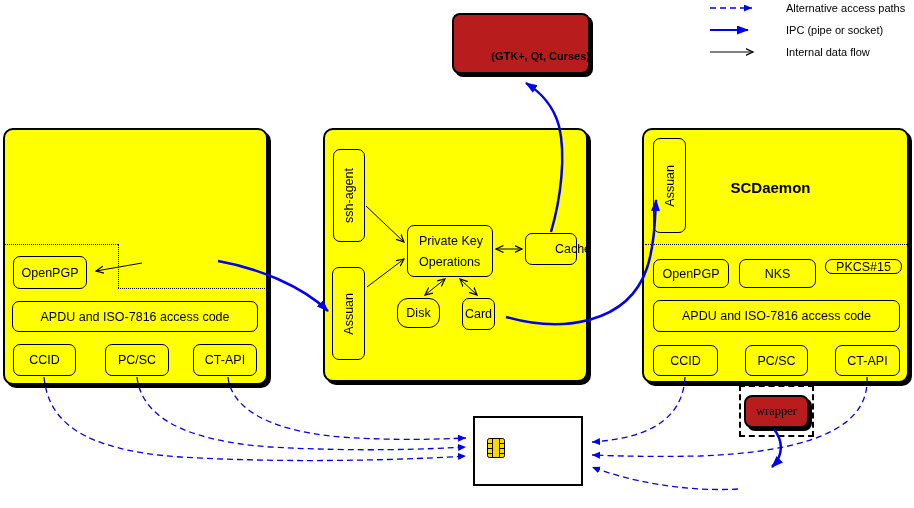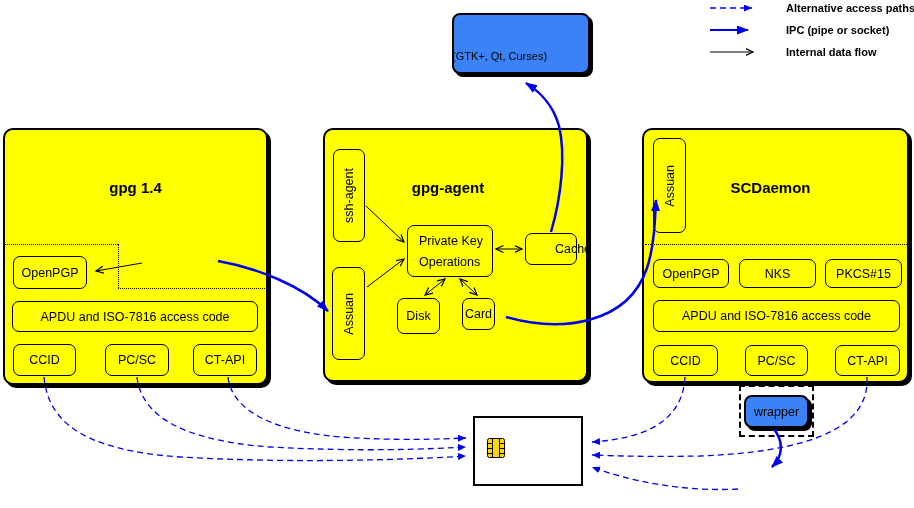--- a/index.html
+++ b/index.html
@@ -1,54 +1,52 @@
 <!DOCTYPE html>
 <html><head>
 <meta charset="utf-8">
 <style>
   html,body { margin:0; padding:0; background:#fff; }
   #canvas { position:relative; width:914px; height:508px; background:#fff;
             font-family:"Liberation Sans", sans-serif; color:#000; overflow:hidden; }
 
   .bigbox { position:absolute; background:#ffff00; border:2px solid #000;
             border-radius:10px; box-shadow:3px 3px 0 #000; box-sizing:border-box; }
-  .heavy  { position:absolute; background:#3b82f6; border:2px solid #000;
+  .heavy  { position:absolute; background:#b91c1c; border:2px solid #000;
             border-radius:8px; box-shadow:3px 3px 0 #000; box-sizing:border-box;
-            display:flex; align-items:center; justify-content:center; font-size:12.5px; }
+            display:flex; align-items:center; justify-content:center; font-size:12.5px;font-family:Liberation Serif, serif; }
   .module { position:absolute; border:1px solid #000; border-radius:7px;
             display:flex; align-items:center; justify-content:center;
             font-size:12.5px; box-sizing:border-box; background:transparent; }
   .vbox   { }
   .vtext  { writing-mode:vertical-rl; transform:rotate(180deg); font-size:12.5px; }
   .pko    { flex-direction:column; align-items:flex-start; justify-content:center;
             padding-left:11px; gap:7px; }
   .title  { position:absolute; font-weight:bold; font-size:15px; text-align:center; }
-  .sub    { position:absolute; font-size:11px; text-align:left; }
+  .sub    { position:absolute; font-size:11px; text-align:right;font-weight:bold; }
   .dotted-h { position:absolute; border-top:1px dotted #000; height:0; }
   .dotted-v { position:absolute; border-left:1px dotted #000; width:0; }
   .dashed-rect { position:absolute; border:2px dashed #000; box-sizing:border-box; }
-  .legend-label { position:absolute; font-size:11px; line-height:14px; height:14px; white-space:nowrap;font-weight:bold; }
+  .legend-label { position:absolute; font-size:11px; line-height:14px; height:14px; white-space:nowrap; }
   .card-body { position:absolute; background:#fff; border:2px solid #000; box-sizing:border-box; }
   .chip { position:absolute; }
   svg.overlay { position:absolute; left:0; top:0; pointer-events:none; z-index:10; }
 </style>
 </head>
 <body>
 
 <div id="canvas">
 
   <div class="bigbox" style="left:3px; top:128px; width:265px; height:257px;"></div>
   <div class="bigbox" style="left:323px; top:128px; width:265px; height:254px;"></div>
   <div class="bigbox" style="left:642px; top:128px; width:267px; height:255px;"></div>
 
   <div class="heavy" style="left:452px; top:13px; width:138px; height:61px;"></div>
   <div class="sub" style="left:452px; top:50px; width:138px;">(GTK+, Qt, Curses)</div>
 
-  <div class="title" style="left:3px; top:179px; width:265px;">gpg 1.4</div>
-  <div class="title" style="left:328px; top:179px; width:240px;">gpg-agent</div>
   <div class="title" style="left:642px; top:179px; width:257px;">SCDaemon</div>
 
   <div class="dotted-h" style="left:4px; top:244px; width:114px;"></div>
   <div class="dotted-v" style="left:118px; top:244px; height:44px;"></div>
   <div class="dotted-h" style="left:118px; top:288px; width:149px;"></div>
   <div class="dotted-h" style="left:645px; top:244px; width:262px;"></div>
 
   <div class="module" style="left:13px; top:256px; width:74px; height:33px;">OpenPGP</div>
   <div class="module" style="left:12px; top:301px; width:246px; height:31px;">APDU and ISO-7816 access code</div>
   <div class="module" style="left:13px; top:344px; width:63px; height:32px;">CCID</div>
@@ -59,29 +57,29 @@
     <span class="vtext">ssh-agent</span>
   </div>
   <div class="module vbox" style="left:332px; top:267px; width:33px; height:93px;">
     <span class="vtext">Assuan</span>
   </div>
   <div class="module pko" style="left:407px; top:225px; width:86px; height:52px;">
     <span>Private Key</span>
     <span>Operations</span>
   </div>
   <div class="module" style="left:525px; top:233px; width:52px; height:32px;padding-left:44px;">Cache</div>
-  <div class="module" style="left:397px; top:298px; width:43px; height:36px;">Disk</div>
+  <div class="module" style="left:397px; top:298px; width:43px; height:30px;border-radius:11px;">Disk</div>
   <div class="module" style="left:462px; top:298px; width:33px; height:32px;">Card</div>
 
   <div class="module vbox" style="left:653px; top:138px; width:33px; height:95px;">
     <span class="vtext">Assuan</span>
   </div>
   <div class="module" style="left:653px; top:259px; width:76px; height:29px;">OpenPGP</div>
   <div class="module" style="left:739px; top:259px; width:77px; height:29px;">NKS</div>
-  <div class="module" style="left:825px; top:259px; width:77px; height:29px;">PKCS#15</div>
+  <div class="module" style="left:825px; top:259px; width:77px; height:15px;">PKCS#15</div>
   <div class="module" style="left:653px; top:300px; width:247px; height:32px;">APDU and ISO-7816 access code</div>
   <div class="module" style="left:653px; top:345px; width:65px; height:31px;">CCID</div>
   <div class="module" style="left:745px; top:345px; width:63px; height:31px;">PC/SC</div>
   <div class="module" style="left:835px; top:345px; width:65px; height:31px;">CT-API</div>
 
   <div class="dashed-rect" style="left:739px; top:385px; width:75px; height:52px;"></div>
   <div class="heavy" style="left:744px; top:395px; width:65px; height:33px;">wrapper</div>
 
   <div class="card-body" style="left:473px; top:416px; width:110px; height:70px;">
     <svg class="chip" style="left:12px; top:20px;" width="18" height="20" viewBox="0 0 18 20">

